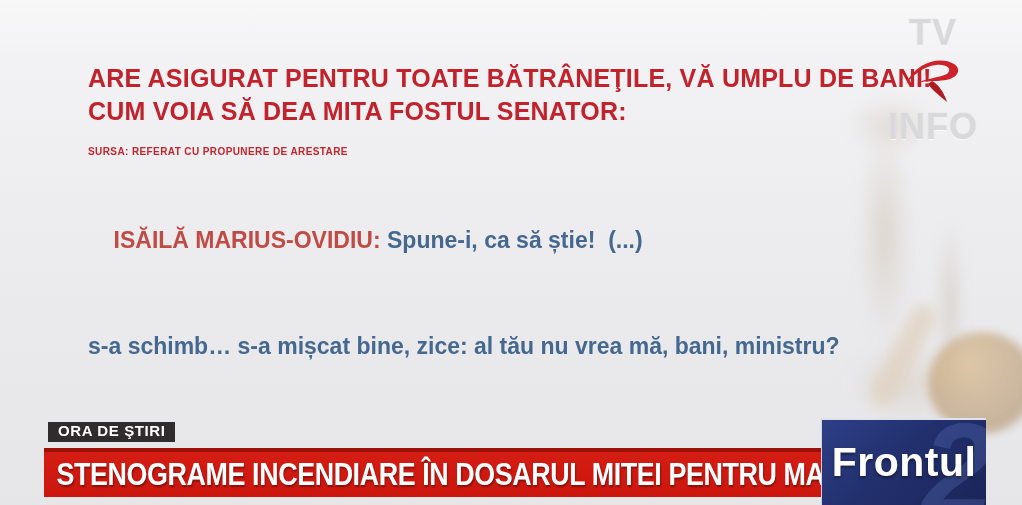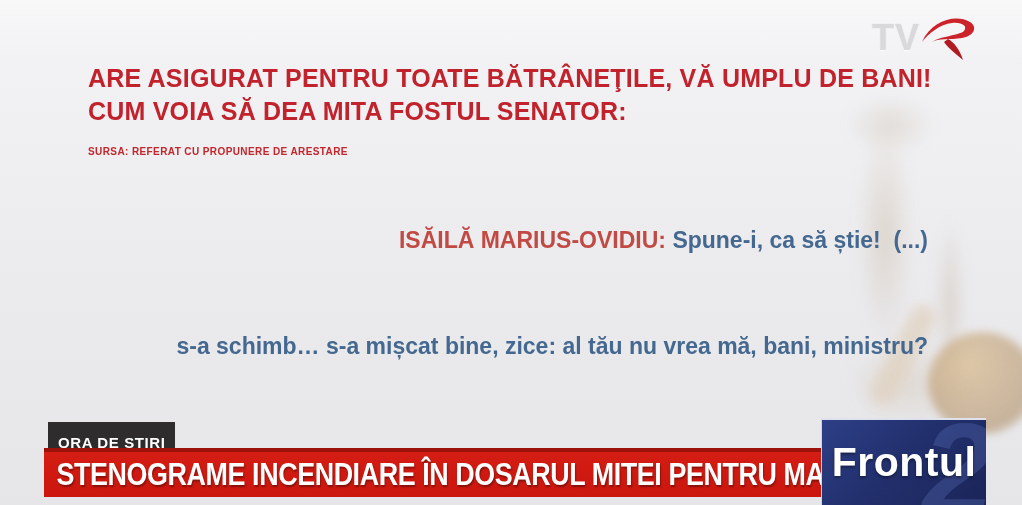--- a/index.html
+++ b/index.html
@@ -23,35 +23,35 @@
     background:radial-gradient(circle at 38% 32%, rgba(214,180,130,.8), rgba(163,122,72,.6) 70%, rgba(163,122,72,.3));
     filter:blur(4px);opacity:.8;
   }
   .arm-ghost{
     position:absolute;left:890px;top:300px;width:26px;height:110px;border-radius:14px;
     background:rgba(224,208,190,.7);transform:rotate(28deg);filter:blur(6px);
   }
   
   .logo{position:absolute;top:12px;right:44px;display:flex;align-items:center;
     font-weight:700;font-size:36px;letter-spacing:1px;color:#d9d9dc;
-    text-shadow:0 1px 1px rgba(255,255,255,.8),0 0 1px rgba(160,160,160,.5);}
+    text-shadow:0 1px 1px rgba(255,255,255,.8),0 0 1px rgba(160,160,160,.5);flex-direction:column;}
   .logo .swoosh{width:64px;height:52px;margin:0 -4px 0 -2px;}
   
   .headline{position:absolute;left:88px;top:62px;color:#c1222b;font-weight:800;
     font-size:25px;line-height:33px;letter-spacing:.2px;}
   .headline .src{margin-top:7px;font-size:10px;letter-spacing:.4px;color:#c2262c;}
   
   .para{position:absolute;left:88px;width:840px;font-weight:700;font-size:23px;
-    line-height:38px;color:#44688f;white-space:pre-wrap;text-align:right;}
+    line-height:38px;color:#44688f;white-space:pre-wrap;}
   .para .spk{color:#c14b44;}
   .p1{top:183px;}
   .p2{top:251px;}
   
   .kicker{position:absolute;left:48px;top:422px;background:#2e2c2d;color:#fff;
-    font-weight:700;font-size:15px;letter-spacing:.6px;padding:12px 10px 3px 10px;}
+    font-weight:700;font-size:15px;letter-spacing:.6px;padding:0 10px 3px 10px;}
   .banner{position:absolute;left:44px;top:448px;width:777px;height:49px;
     background:linear-gradient(180deg,#d41d13 0%,#cb160e 100%);
     border-top:4px solid #9c120a;box-sizing:border-box;display:flex;align-items:center;}
   .banner .txt{display:inline-block;color:#fff;font-weight:700;font-size:32px;
     letter-spacing:-.5px;padding-left:15px;transform:scaleX(.84);transform-origin:left center;
     white-space:nowrap;text-shadow:1px 2px 2px rgba(0,0,0,.35);}
   .frontul{position:absolute;left:821px;top:418px;width:165px;height:87px;overflow:hidden;
     background:linear-gradient(135deg,#2e3f87 0%,#22306e 45%,#1a2558 100%);
     border-top:2px solid #dfe2ea;border-left:1px solid #cfd4e0;box-sizing:border-box;
     display:flex;align-items:center;justify-content:center;}
@@ -68,20 +68,21 @@
   <div class="statue-ghost"></div>
   <div class="arm-ghost"></div>
   <div class="gavel-ghost"></div>
 
   <div class="logo">
     <span>TV</span>
     <svg class="swoosh" viewBox="0 0 64 52" aria-hidden="true">
       <path d="M4 30 C14 8, 38 2, 52 10 C60 15, 56 24, 44 26 C32 28, 20 26, 14 30 C22 24, 40 24, 46 19 C50 14, 44 10, 34 11 C22 12, 10 22, 4 30 Z" fill="#cc2229"></path>
       <path d="M30 27 C36 30, 42 38, 45 48 C38 42, 30 36, 26 30 Z" fill="#b01b20"></path>
     </svg>
+    <span>INFO</span>
   </div>
 
   <div class="headline">
     <div>ARE ASIGURAT PENTRU TOATE BĂTRÂNEŢILE, VĂ UMPLU DE BANI!</div>
     <div>CUM VOIA SĂ DEA MITA FOSTUL SENATOR:</div>
     <div class="src">SURSA: REFERAT CU PROPUNERE DE ARESTARE</div>
   </div>
 
   <div class="para p1">
     <span class="spk">ISĂILĂ MARIUS-OVIDIU: </span><span>Spune-i, ca să știe!  (...)</span>

